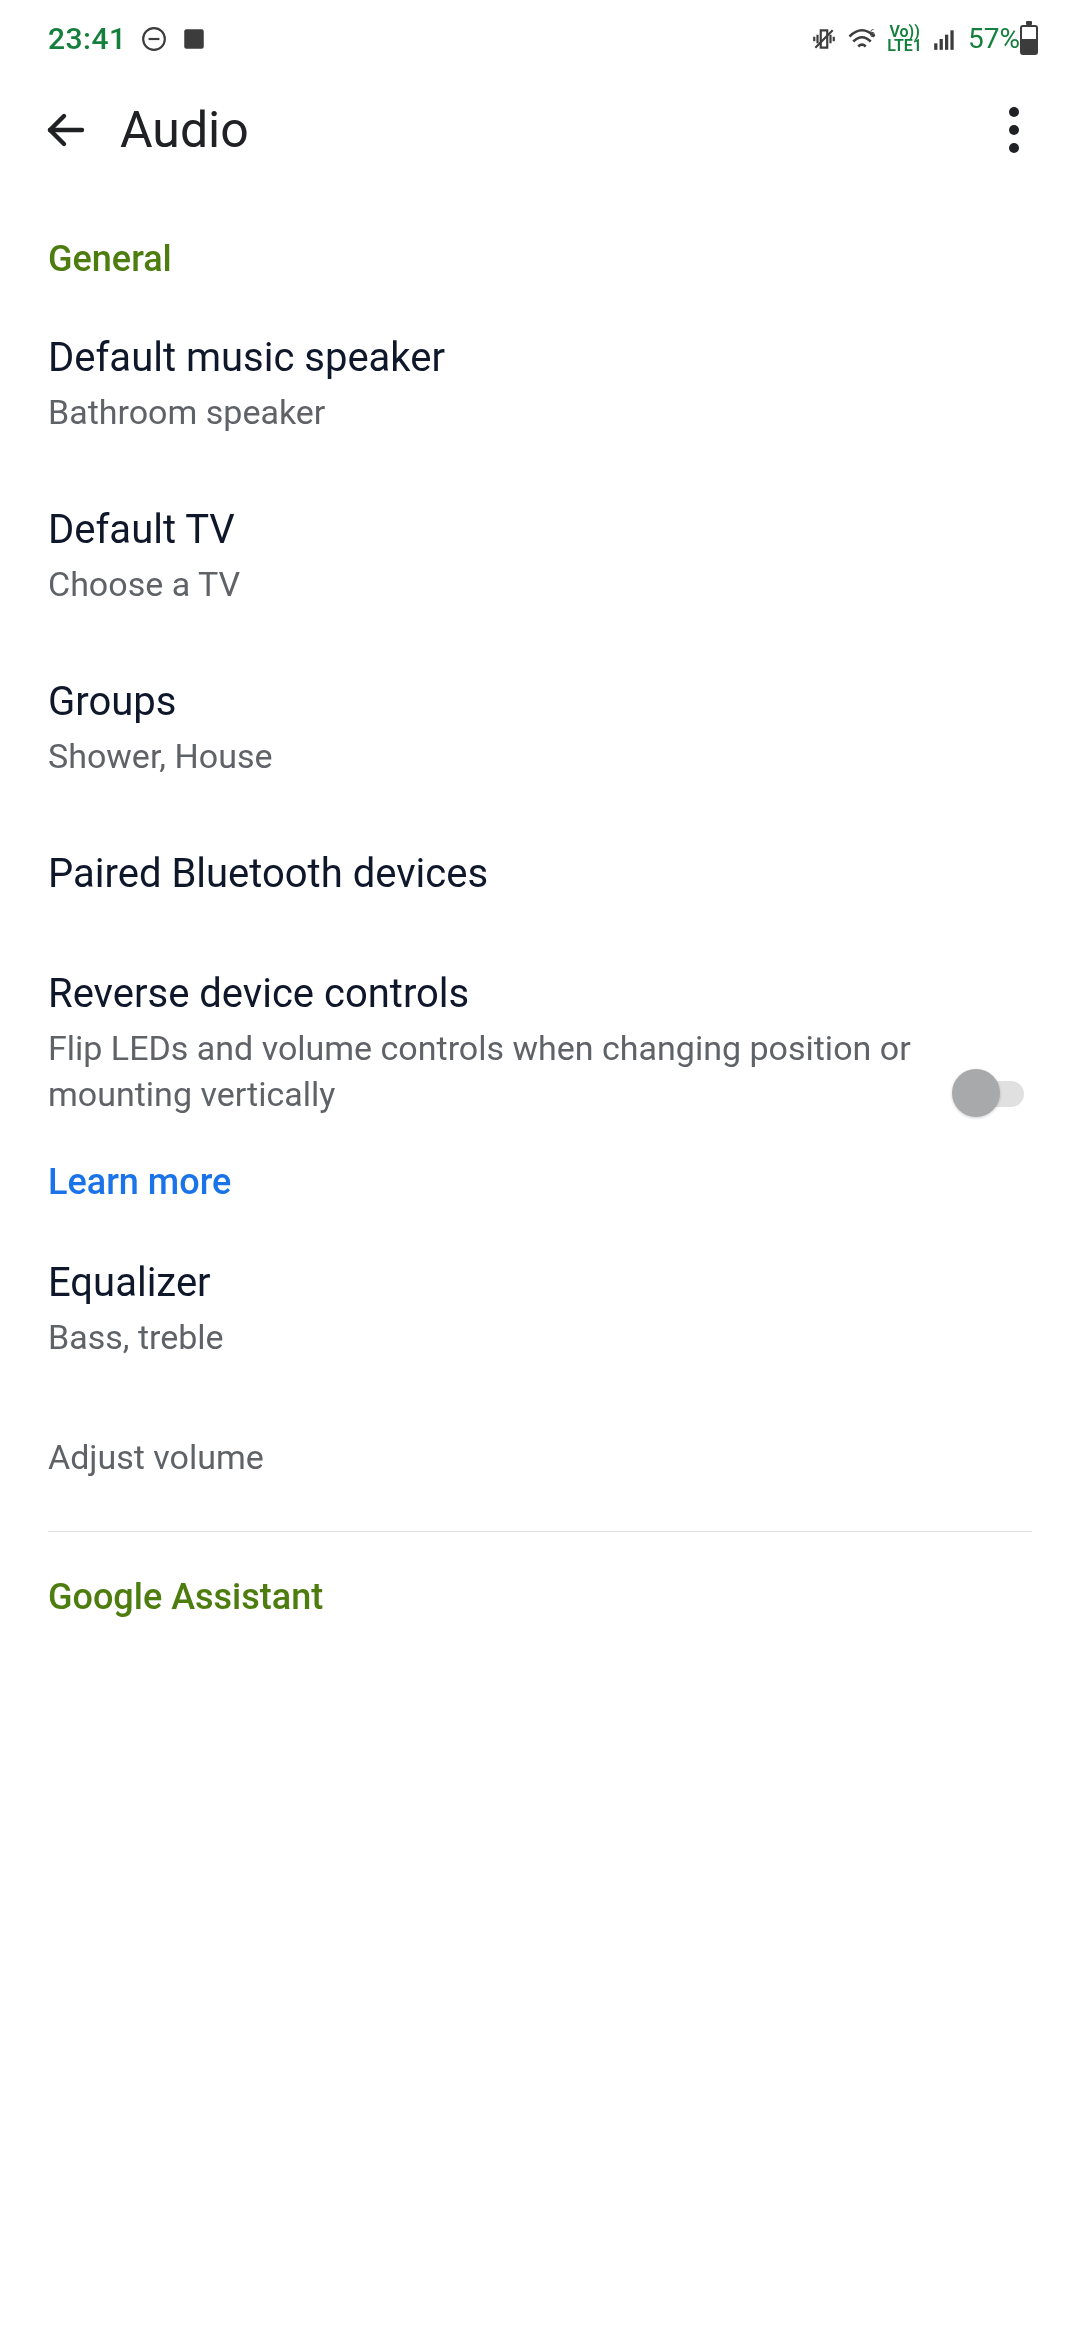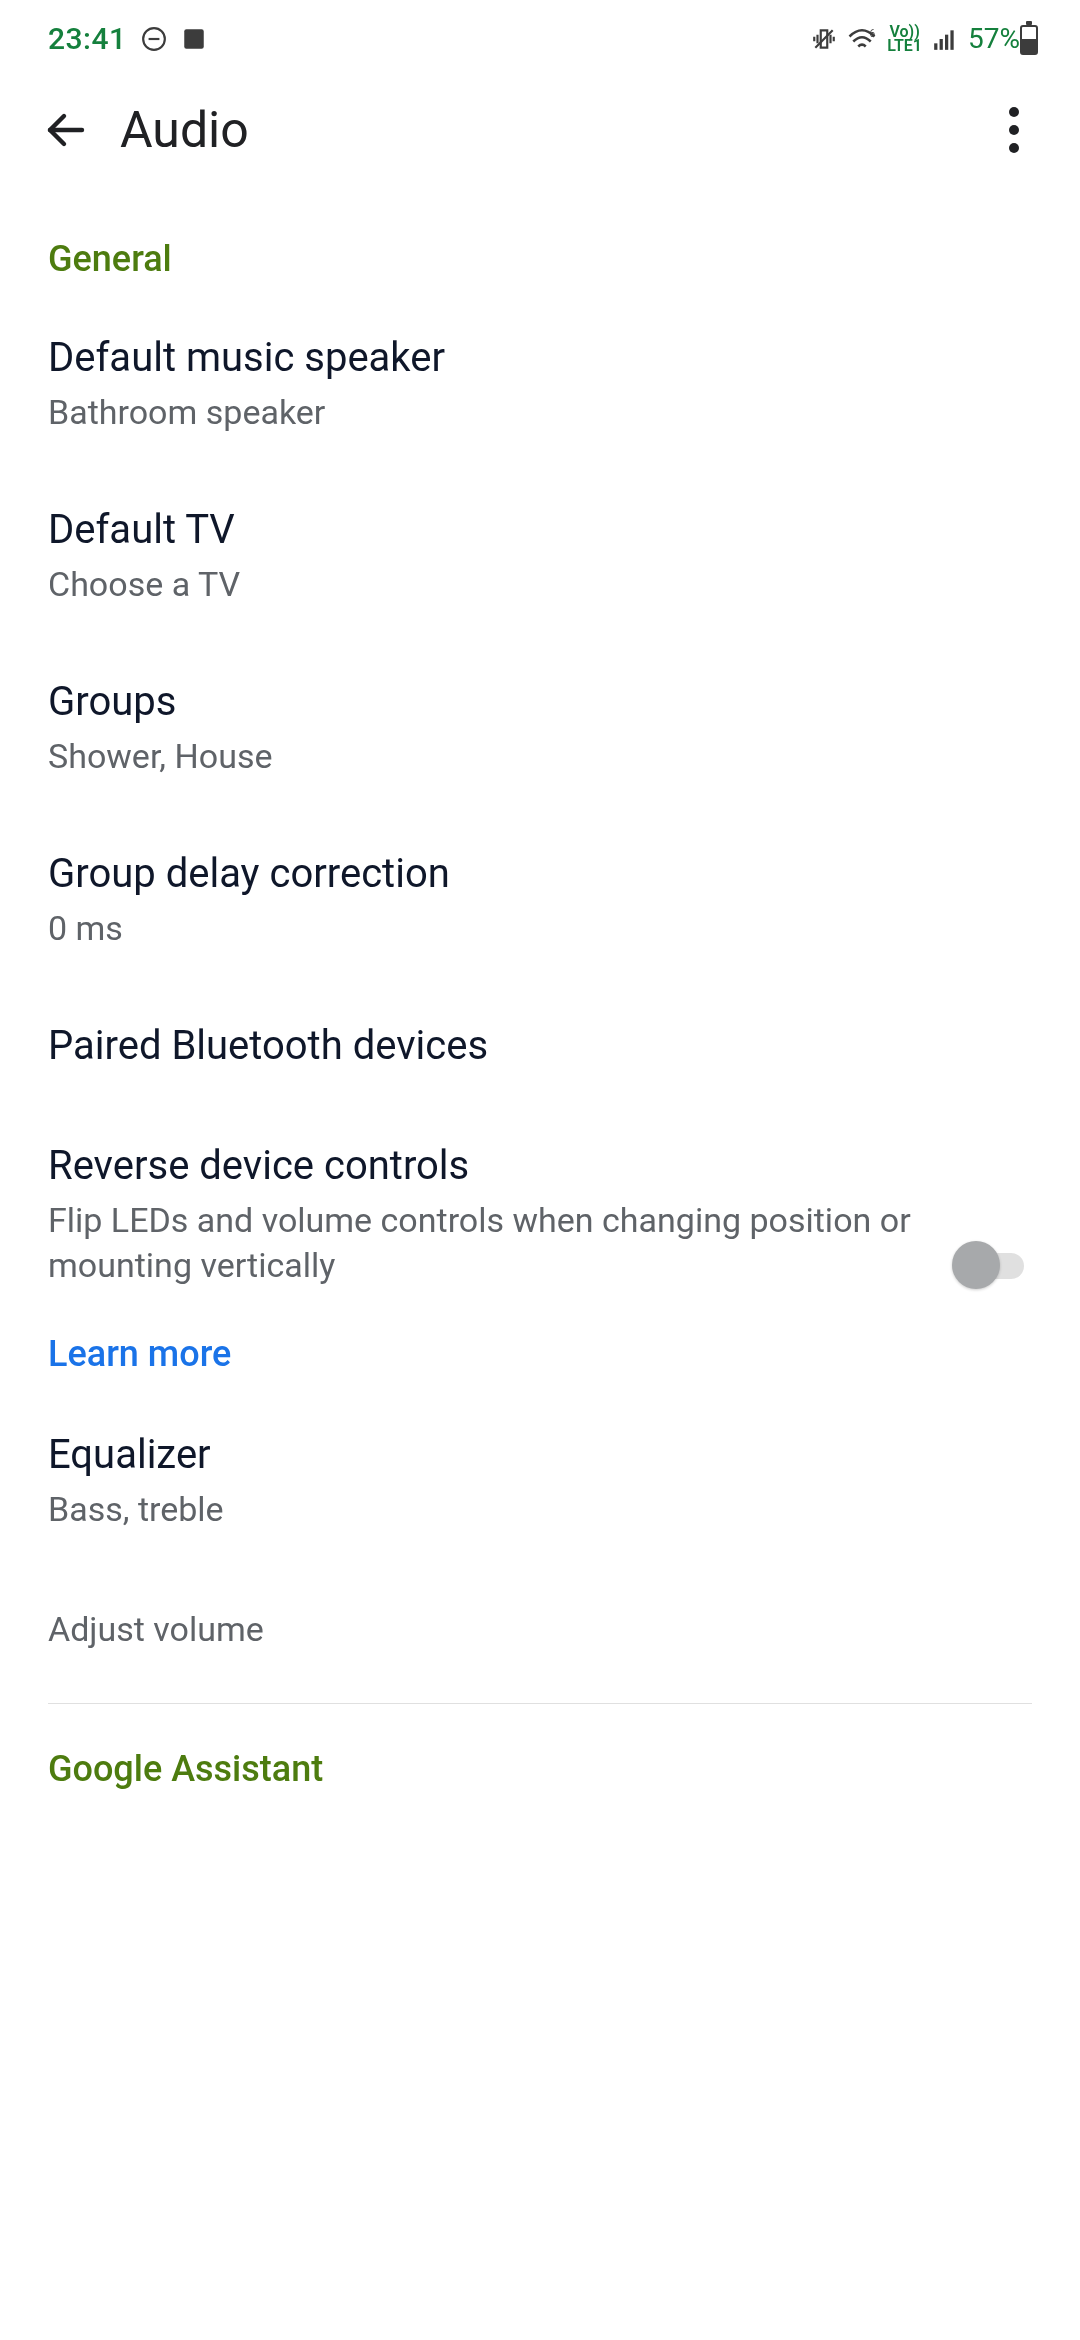--- a/index.html
+++ b/index.html
@@ -231,24 +231,20 @@
   <div class="setting-item">
     <div class="setting-title">Default TV</div>
     <div class="setting-sub">Choose a TV</div>
   </div>
 
   <div class="setting-item">
     <div class="setting-title">Groups</div>
     <div class="setting-sub">Shower, House</div>
   </div>
 
-  <div class="setting-item">
-    <div class="setting-title">Group delay correction</div>
-    <div class="setting-sub">0 ms</div>
-  </div>
 
   <div class="setting-item">
     <div class="setting-title">Paired Bluetooth devices</div>
   </div>
 
   <div class="setting-toggle-row">
     <div class="text-col">
       <div class="setting-title">Reverse device controls</div>
       <div class="setting-sub">Flip LEDs and volume controls when changing position or mounting vertically</div>
     </div>

